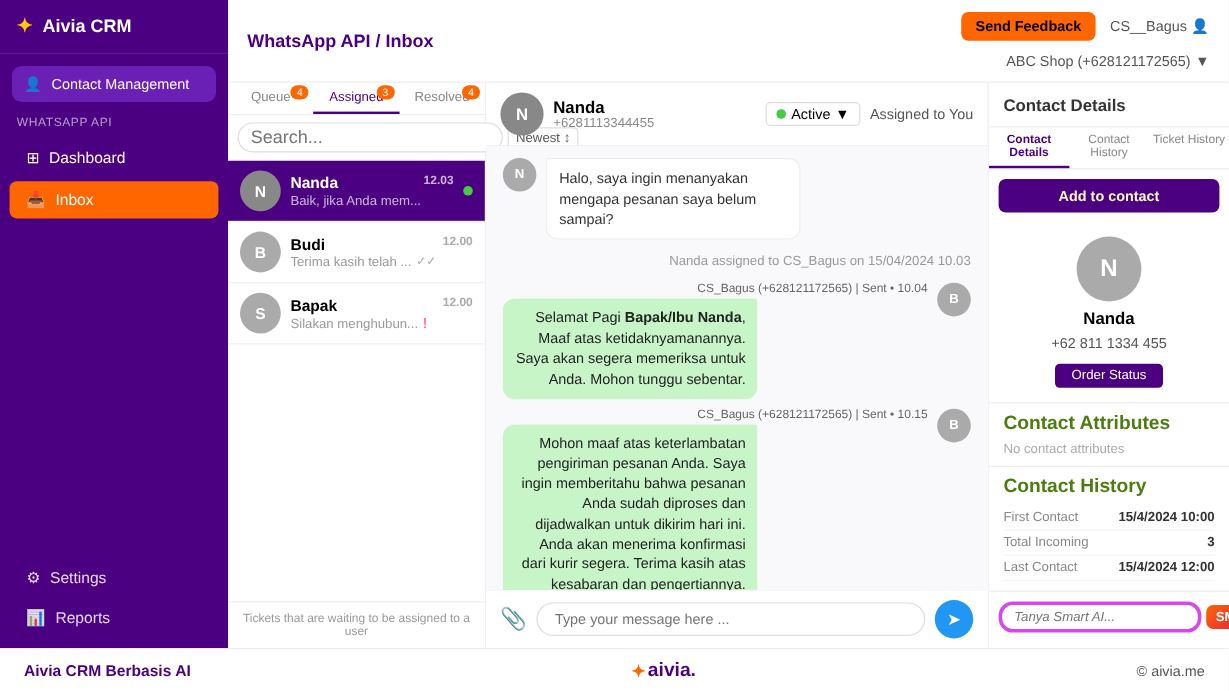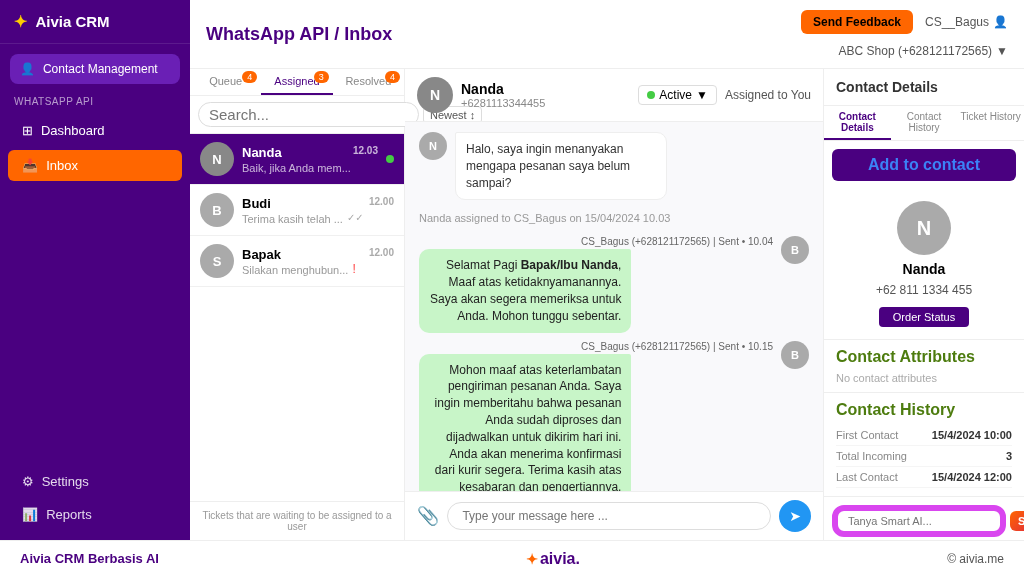--- a/index.html
+++ b/index.html
@@ -17,21 +17,21 @@
     .sidebar-section-label { padding: 6px 14px; font-size: 10px; color: rgba(255,255,255,0.6); text-transform: uppercase; letter-spacing: 0.5px; }
     .sidebar-item { padding: 8px 14px; display: flex; align-items: center; gap: 8px; font-size: 13px; cursor: pointer; border-radius: 6px; margin: 2px 8px; }
     .sidebar-item.active { background: #ff6600; }
     .sidebar-spacer { flex: 1; }
     .sidebar-bottom { padding: 8px; }
     .sidebar-bottom-item { padding: 8px 14px; display: flex; align-items: center; gap: 8px; font-size: 13px; cursor: pointer; border-radius: 6px; margin: 2px 0; color: rgba(255,255,255,0.85); }
 
     
     .main-area { flex: 1; display: flex; flex-direction: column; background: white; }
     .main-header { padding: 10px 16px; border-bottom: 1px solid #eee; display: flex; align-items: center; justify-content: space-between; }
-    .main-title { font-size: 18px; font-weight: 600; color: #222; }
+    .main-title { font-size: 15px; font-weight: 600; color: #222; }
     .main-title span { color: #4a0080; font-weight: 700; }
     .header-right { display: flex; align-items: center; gap: 10px; flex-direction: column; align-items: flex-end; }
     .send-feedback-btn { background: #ff6600; color: #000000; border: none; border-radius: 6px; padding: 5px 12px; font-size: 12px; cursor: pointer; font-weight: 600; }
     .account-info { font-size: 12px; color: #555; display: flex; align-items: center; gap: 4px; }
     .header-top-row { display: flex; align-items: center; gap: 12px; }
 
     
     .content-area { display: flex; flex: 1; overflow: hidden; }
 
     
@@ -61,54 +61,54 @@
     .chat-header { padding: 8px 12px; border-bottom: 1px solid #eee; display: flex; align-items: center; justify-content: space-between; }
     .chat-contact { display: flex; align-items: center; gap: 8px; }
     .chat-avatar { width: 36px; height: 36px; border-radius: 50%; background: #ccc; display: flex; align-items: center; justify-content: center; font-size: 14px; color: white; font-weight: 700; }
     .chat-name { font-weight: 700; font-size: 14px; }
     .chat-phone { font-size: 11px; color: #888; }
     .chat-header-actions { display: flex; align-items: center; gap: 8px; }
     .status-badge { display: flex; align-items: center; gap: 4px; font-size: 12px; border: 1px solid #ddd; border-radius: 4px; padding: 2px 8px; }
     .status-dot-green { width: 8px; height: 8px; border-radius: 50%; background: #44cc44; }
     .assigned-label { font-size: 12px; color: #555; }
     .chat-messages { flex: 1; overflow-y: auto; padding: 10px 14px; background: #f9f9fb; display: flex; flex-direction: column; gap: 8px; }
-    .msg-system { text-align: left; font-size: 11px; color: #999; padding: 4px 0; }
+    .msg-system { text-align: right; font-size: 11px; color: #999; padding: 4px 0; }
     .msg-row { display: flex; align-items: flex-start; gap: 8px; }
     .msg-row.incoming { justify-content: flex-start; }
     .msg-row.outgoing { justify-content: flex-end; }
     .msg-avatar { width: 28px; height: 28px; border-radius: 50%; background: #ccc; flex-shrink: 0; display: flex; align-items: center; justify-content: center; font-size: 11px; color: white; font-weight: 700; }
     .msg-bubble { max-width: 60%; padding: 8px 10px; border-radius: 10px; font-size: 12px; line-height: 1.4; }
     .msg-bubble.incoming-bubble { background: white; border: 1px solid #eee; color: #333; border-top-left-radius: 2px; }
     .msg-bubble.outgoing-bubble { background: #c8f5c8; color: #222; border-top-right-radius: 2px; }
     .msg-sender { font-size: 10px; color: #666; margin-bottom: 2px; }
     .chat-input-area { padding: 8px 12px; border-top: 1px solid #eee; display: flex; align-items: center; gap: 8px; background: white; }
     .chat-input { flex: 1; border: 1px solid #ddd; border-radius: 20px; padding: 6px 14px; font-size: 12px; outline: none; color: #999; }
     .attach-icon { font-size: 18px; color: #888; cursor: pointer; }
     .send-btn { background: #2196f3; border: none; border-radius: 50%; width: 32px; height: 32px; display: flex; align-items: center; justify-content: center; cursor: pointer; color: white; font-size: 14px; }
 
     
     .contact-panel { width: 200px; background: white; display: flex; flex-direction: column; padding: 0; overflow-y: auto; }
     .contact-panel-title { padding: 10px 12px; font-weight: 700; font-size: 14px; color: #333; border-bottom: 1px solid #eee; }
     .contact-tabs { display: flex; border-bottom: 1px solid #eee; }
     .contact-tab { flex: 1; padding: 5px 2px; text-align: center; font-size: 10px; cursor: pointer; color: #888; }
     .contact-tab.active { color: #4a0080; border-bottom: 2px solid #4a0080; font-weight: 600; }
-    .add-contact-btn { margin: 8px; background: #4a0080; color: #3b82f6; border: none; border-radius: 6px; padding: 7px 0; font-size: 16px; cursor: pointer; width: calc(100% - 16px); font-weight: 600; }
+    .add-contact-btn { margin: 8px; background: #4a0080; color: #fef9c3; border: none; border-radius: 6px; padding: 7px 0; font-size: 12px; cursor: pointer; width: calc(100% - 16px); font-weight: 600; }
     .contact-avatar-section { padding: 12px; display: flex; flex-direction: column; align-items: center; gap: 6px; }
     .contact-big-avatar { width: 54px; height: 54px; border-radius: 50%; background: #ccc; display: flex; align-items: center; justify-content: center; font-size: 20px; color: white; font-weight: 700; }
     .contact-name { font-weight: 700; font-size: 14px; text-align: center; }
     .contact-phone { font-size: 12px; color: #555; text-align: center; }
     .order-status-btn { background: #4a0080; color: white; border: none; border-radius: 4px; padding: 4px 14px; font-size: 11px; cursor: pointer; margin-top: 4px; }
     .contact-section { padding: 8px 12px; border-top: 1px solid #eee; }
     .contact-section-title { font-weight: 700; font-size: 16px; color: #4d7c0f; margin-bottom: 6px; }
     .contact-section-empty { font-size: 11px; color: #aaa; }
     .contact-row { display: flex; justify-content: space-between; padding: 4px 0; font-size: 11px; border-bottom: 1px solid #f5f5f5; }
     .contact-row-label { color: #888; }
     .contact-row-value { color: #333; font-weight: 600; }
     .aivia-input-row { padding: 8px; border-top: 1px solid #eee; display: flex; align-items: center; gap: 4px; }
-    .aivia-input { flex: 1; border: 6px solid #d946ef; border-radius: 12px; padding: 4px 10px; font-size: 11px; outline: none; color: #999; }
+    .aivia-input { flex: 1; border: 3px solid #d946ef; border-radius: 12px; padding: 4px 10px; font-size: 11px; outline: none; color: #999; font-style: italic; }
     .smart-btn { background: linear-gradient(135deg, #ff6600, #cc0066); color: white; border: none; border-radius: 6px; padding: 4px 8px; font-size: 11px; font-weight: 700; cursor: pointer; white-space: nowrap; }
 
     .footer-logo { font-size: 13px; font-weight: 700; color: #333; }
     .footer-logo span { color: #4a0080; }
     .footer-center { font-size: 14px; font-weight: 700; color: #4a0080; display: flex; align-items: center; gap: 2px; }
     .footer-right { font-size: 12px; color: #555; }
   </style>
 </head>
 <body>
 

